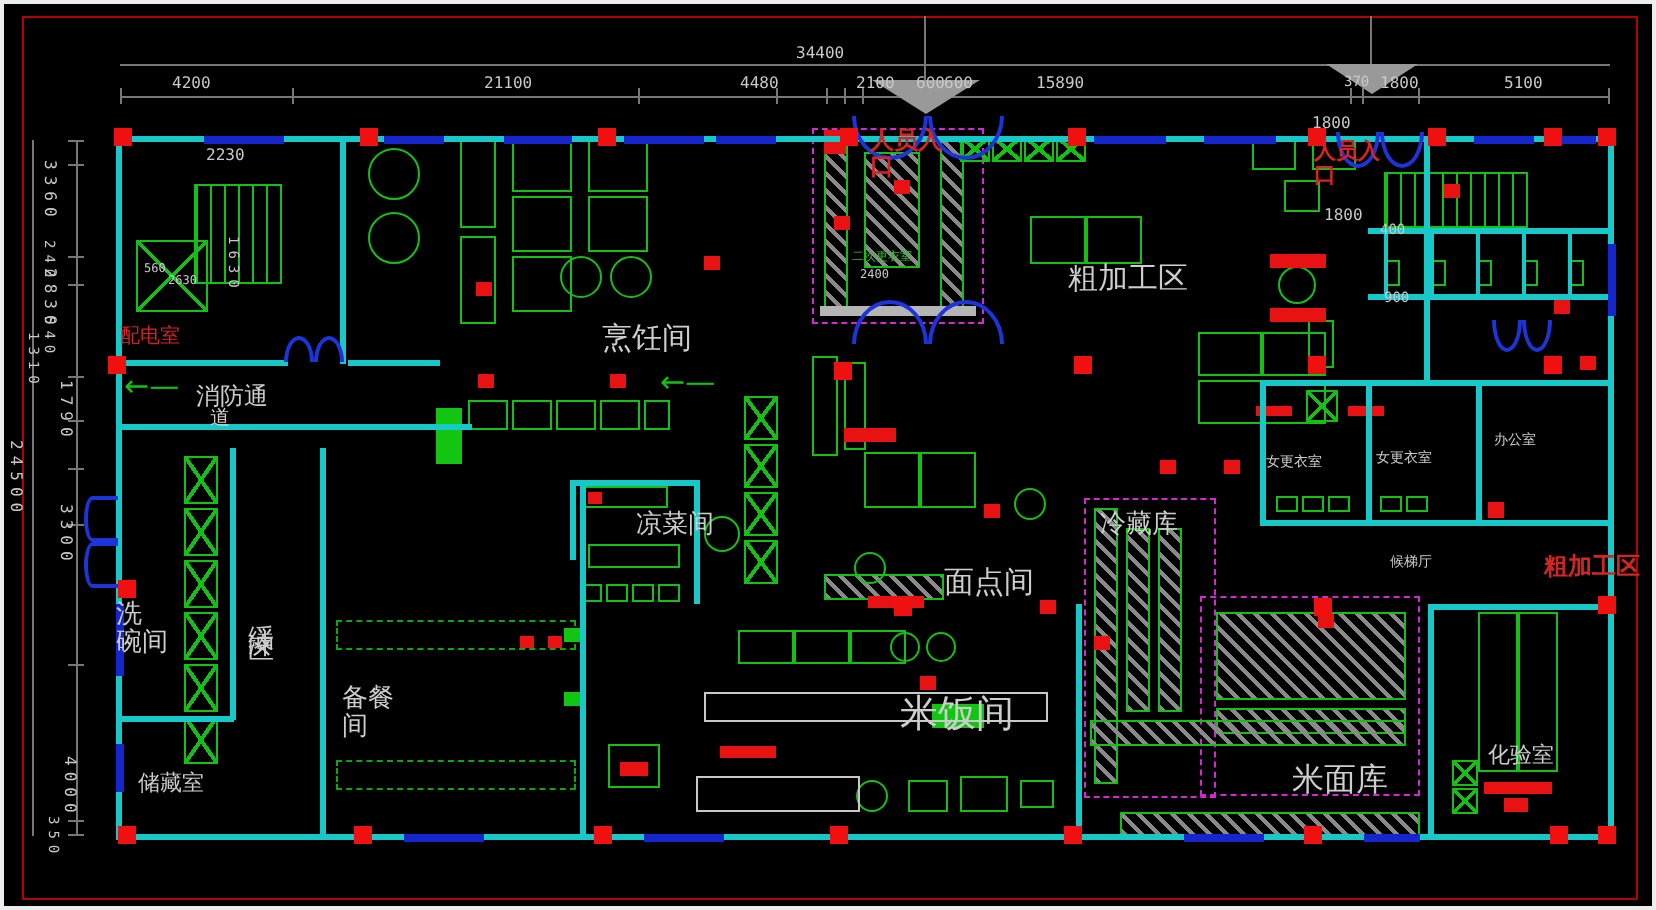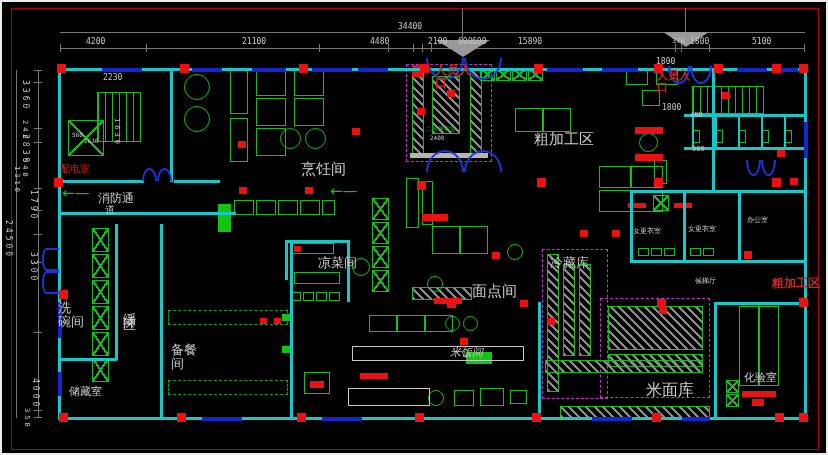--- a/index.html
+++ b/index.html
@@ -307,21 +307,21 @@
     <div class="abs colm" style="position: absolute; left: 535px; top: 176px; width: 9px; height: 9px;"></div>
     <div class="abs colm" style="position: absolute; left: 652px; top: 176px; width: 9px; height: 9px;"></div>
     <div style="position: absolute; left: 434px; top: 38px; width: 0px; height: 0px; border-left: 27px solid transparent; border-right: 27px solid transparent; border-top: 17px solid rgb(153, 153, 153);"></div>
     <div style="position: absolute; left: 661px; top: 30px; width: 0px; height: 0px; border-left: 23px solid transparent; border-right: 23px solid transparent; border-top: 15px solid rgb(153, 153, 153);"></div>
     <div class="abs arrow" style="position: absolute; left: 60px; top: 184px;">←—</div>
     <div class="abs arrow" style="position: absolute; left: 328px; top: 182px;">←—</div>
     <div class="abs lab c-room" style="position: absolute; left: 299px; top: 159px; font-size: 15px;">烹饪间</div>
     <div class="abs lab c-room" style="position: absolute; left: 532px; top: 129px; font-size: 15px;">粗加工区</div>
     <div class="abs lab c-room" style="position: absolute; left: 316px; top: 254px; font-size: 13px;">凉菜间</div>
     <div class="abs lab c-room" style="position: absolute; left: 470px; top: 281px; font-size: 15px;">面点间</div>
-    <div class="abs lab c-room" style="position: absolute; left: 448px; top: 345px; font-size: 11px; font-style: italic;">米饭间</div>
+    <div class="abs lab c-room" style="position: absolute; left: 448px; top: 345px; font-size: 19px;">米饭间</div>
     <div class="abs lab c-room" style="position: absolute; left: 548px; top: 254px; font-size: 13px;">冷藏库</div>
     <div class="abs lab c-room" style="position: absolute; left: 644px; top: 379px; font-size: 16px;">米面库</div>
     <div class="abs lab c-room" style="position: absolute; left: 742px; top: 370px; font-size: 11px;">化验室</div>
     <div class="abs lab c-room" style="position: absolute; left: 67px; top: 384px; font-size: 11px;">储藏室</div>
     <div class="abs lab c-room" style="position: absolute; left: 96px; top: 190px; font-size: 12px;">消防通</div>
     <div class="abs lab c-room" style="position: absolute; left: 103px; top: 203px; font-size: 10px;">道</div>
     <div class="abs lab c-room" style="position: absolute; left: 56px; top: 299px; font-size: 13px;">洗
 碗间</div>
     <div class="abs lab c-room fv" style="position: absolute; left: 120px; top: 300px; font-size: 13px;">缓冲区</div>
     <div class="abs lab c-room" style="position: absolute; left: 169px; top: 341px; font-size: 13px;">备餐

